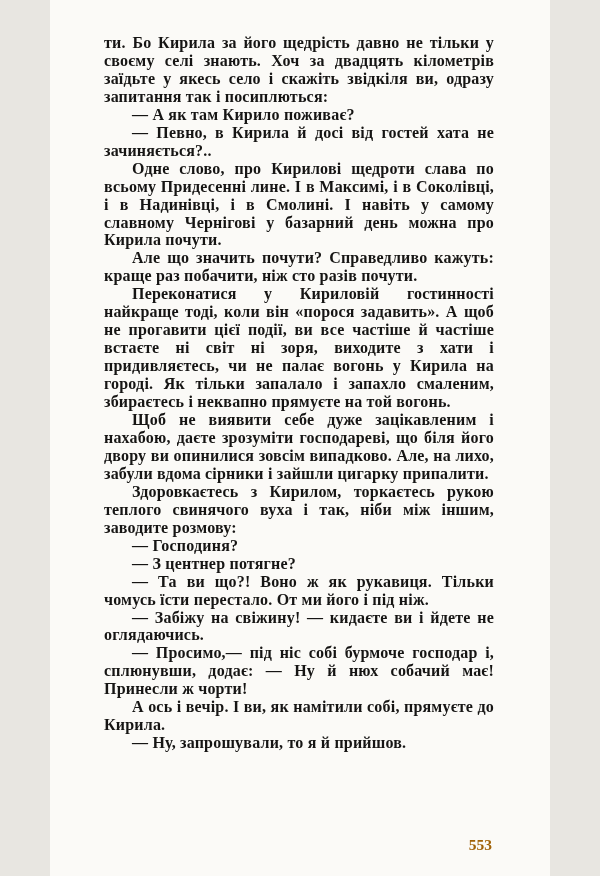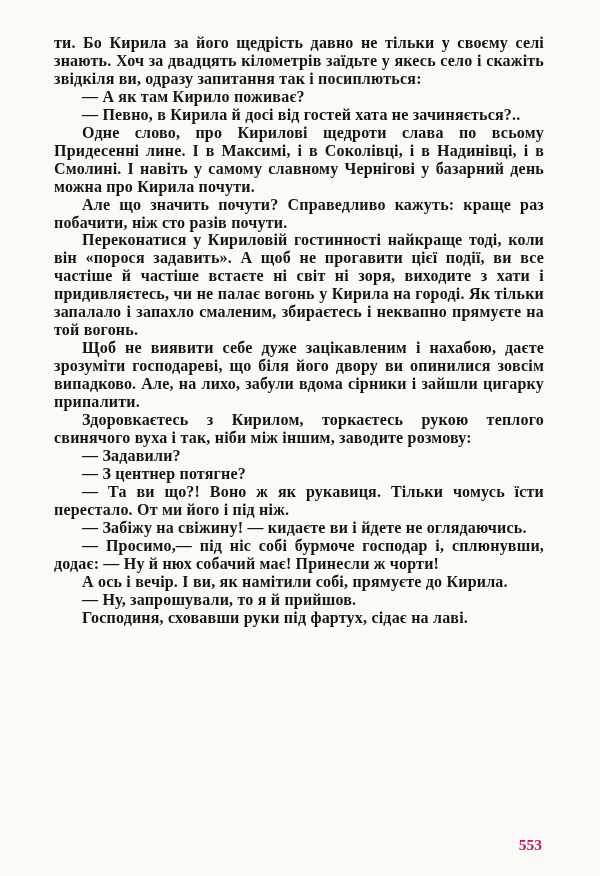--- a/index.html
+++ b/index.html
@@ -2,21 +2,21 @@
 <html><head>
 <meta charset="utf-8">
 <style>
   html, body {
     margin: 0;
     padding: 0;
     background: #e8e6e1;
   }
   .book-page {
     position: relative;
-    width: 600px;
+    width: 500px;
     height: 876px;
     margin: 0 auto;
     background: #fbfaf7;
     box-sizing: border-box;
     padding: 34px 56px 0 54px;
     overflow: hidden;
     font-family: "Liberation Serif", "DejaVu Serif", serif;
     color: #161514;
   }
   .page-text {
@@ -33,39 +33,38 @@
   .page-text p.indent {
     text-indent: 28px;
   }
   .page-number {
     position: absolute;
     right: 58px;
     bottom: 22px;
     font-size: 15.5px;
     font-weight: 600;
     font-family: "Liberation Serif", "DejaVu Serif", serif;
-    color: #be185d;
+    color: #a16207;
   }
 </style>
 </head>
 <body>
 
 <div class="book-page">
   <div class="page-text">
       <p class="">ти. Бо Кирила за його щедрість давно не тільки у своєму селі знають. Хоч за двадцять кілометрів заїдьте у якесь село і скажіть звідкіля ви, одразу запитання так і посиплються:</p>
       <p class="indent">— А як там Кирило поживає?</p>
       <p class="indent">— Певно, в Кирила й досі від гостей хата не зачиняється?..</p>
       <p class="indent">Одне слово, про Кирилові щедроти слава по всьому Придесенні лине. І в Максимі, і в Соколівці, і в Надинівці, і в Смолині. І навіть у самому славному Чернігові у базарний день можна про Кирила почути.</p>
       <p class="indent">Але що значить почути? Справедливо кажуть: краще раз побачити, ніж сто разів почути.</p>
       <p class="indent">Переконатися у Кириловій гостинності найкраще тоді, коли він «порося задавить». А щоб не прогавити цієї події, ви все частіше й частіше встаєте ні світ ні зоря, виходите з хати і придивляєтесь, чи не палає вогонь у Кирила на городі. Як тільки запалало і запахло смаленим, збираєтесь і неквапно прямуєте на той вогонь.</p>
       <p class="indent">Щоб не виявити себе дуже зацікавленим і нахабою, даєте зрозуміти господареві, що біля його двору ви опинилися зовсім випадково. Але, на лихо, забули вдома сірники і зайшли цигарку припалити.</p>
       <p class="indent">Здоровкаєтесь з Кирилом, торкаєтесь рукою теплого свинячого вуха і так, ніби між іншим, заводите розмову:</p>
-      <p class="indent">— Задавили?</p>
+      <p class="indent">— Господиня?</p>
       <p class="indent">— З центнер потягне?</p>
       <p class="indent">— Та ви що?! Воно ж як рукавиця. Тільки чомусь їсти перестало. От ми його і під ніж.</p>
       <p class="indent">— Забіжу на свіжину! — кидаєте ви і йдете не оглядаючись.</p>
       <p class="indent">— Просимо,— під ніс собі бурмоче господар і, сплюнувши, додає: — Ну й нюх собачий має! Принесли ж чорти!</p>
       <p class="indent">А ось і вечір. І ви, як намітили собі, прямуєте до Кирила.</p>
       <p class="indent">— Ну, запрошували, то я й прийшов.</p>
-      <p class="indent">Господиня, сховавши руки під фартух, сідає на лаві.</p>
     </div>
   <div class="page-number">553</div>
 </div>
 
 </body></html>

